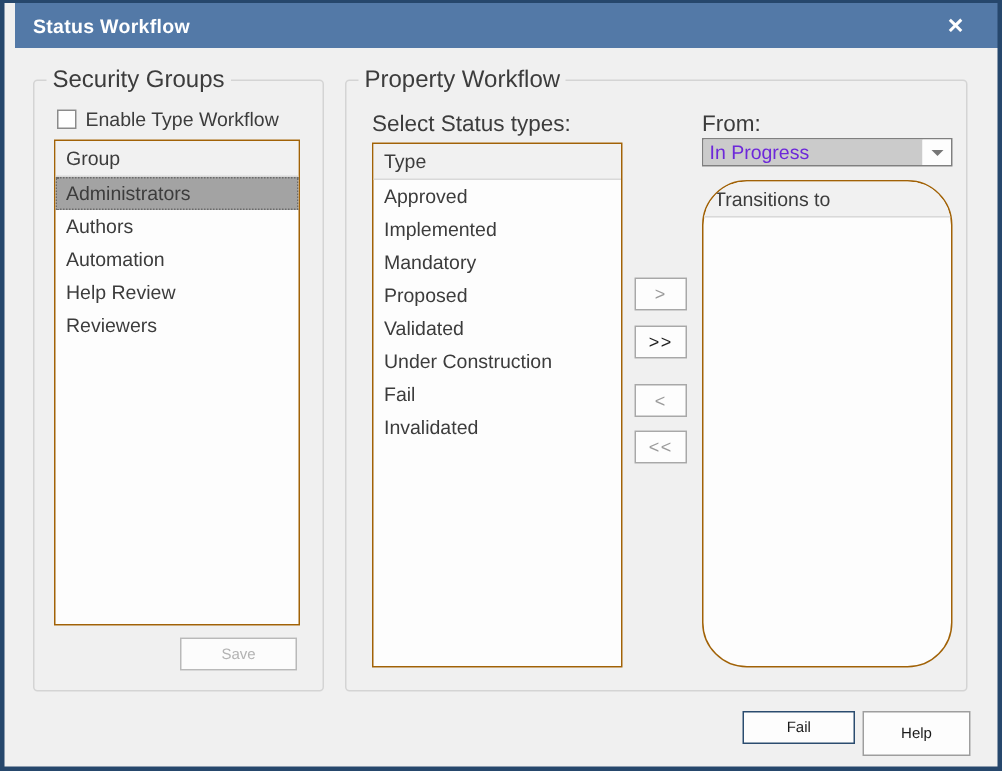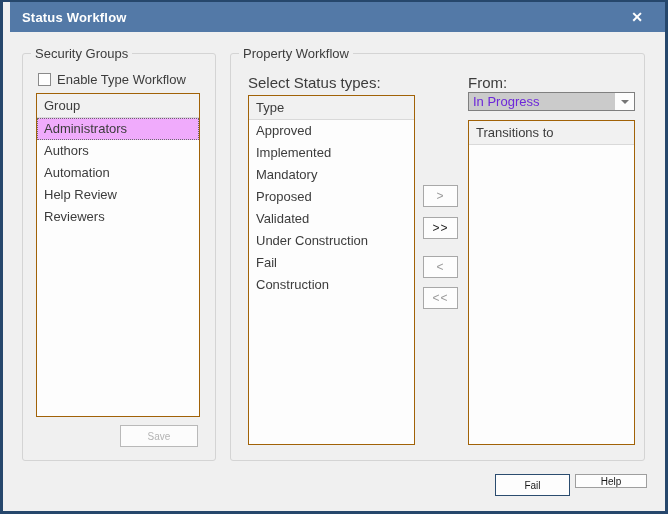--- a/index.html
+++ b/index.html
@@ -33,21 +33,21 @@
   }
 
   .groupbox {
     position: absolute;
     border: 1px solid #d4d4d4; border-radius: 3px;
     background: #f0f0f0;
   }
   .groupbox-label {
     position: absolute; top: -8px; left: 8px;
     background: #f0f0f0; padding: 0 4px;
-    font-size: 13px; color: #3c3c3c; line-height: 15px;
+    font-size: 16px; color: #3c3c3c; line-height: 15px;
   }
   .sec-box  { left: 22px;  top: 53px; width: 194px; height: 408px; }
   .prop-box { left: 230px; top: 53px; width: 415px; height: 408px; }
 
   .checkbox-row {
     position: absolute; left: 38px; top: 71px; height: 16px;
     display: flex; align-items: center; gap: 6px;
   }
   .checkbox {
     width: 13px; height: 13px; background: #fefefe;
@@ -63,27 +63,27 @@
     height: 24px; line-height: 23px; padding-left: 7px;
     background: #f1f1f1; border-bottom: 1px solid #d9d9d9;
     color: #3c3c3c;
   }
   .lv-body { position: relative; }
   .lv-row {
     height: 22px; line-height: 22px; padding-left: 7px;
     color: #3c3c3c; white-space: nowrap; cursor: default;
   }
   .lv-row.selected {
-    background: #f0abfc;
+    background: #a3a3a3;
     outline: 1px dotted #6b6b6b; outline-offset: -1px;
   }
 
   .group-list { left: 36px;  top: 93px;  width: 164px; height: 324px; }
   .type-list  { left: 248px; top: 95px;  width: 167px; height: 350px; }
-  .trans-list { left: 468px; top: 120px; width: 167px; height: 325px; }
+  .trans-list { left: 468px; top: 120px; width: 167px; height: 325px; border-radius: 30px; }
 
   .field-label { position: absolute; font-size: 15px; color: #3c3c3c; }
   .lbl-status { left: 248px; top: 74px; }
   .lbl-from   { left: 468px; top: 74px; }
 
   .combo {
     position: absolute; left: 468px; top: 92px; width: 167px; height: 19px;
     background: #ffffff; border: 1px solid #7f7f7f;
     display: flex; cursor: default;
   }
@@ -116,21 +116,21 @@
 
   .save-btn {
     left: 120px; top: 425px; width: 78px; height: 22px;
     border-color: #b9b9b9; color: #b3b3b3; background: #fcfcfc;
   }
   .close-btn-footer {
     left: 495px; top: 474px; width: 75px; height: 22px;
     border: 1.5px solid #2b4c6f; color: #1a1a1a;
   }
   .help-btn {
-    left: 575px; top: 474px; width: 72px; height: 14px;
+    left: 575px; top: 474px; width: 72px; height: 30px;
     border-color: #9e9e9e; color: #1a1a1a;
   }
 </style>
 </head>
 <body>
 
 <div class="dialog">
   <div class="dialog-frame"></div>
 
   <div class="titlebar">
@@ -171,21 +171,21 @@
     <div class="lv-header">Type</div>
     <div class="lv-body">
 
     <div class="lv-row">Approved</div>
         <div class="lv-row">Implemented</div>
         <div class="lv-row">Mandatory</div>
         <div class="lv-row">Proposed</div>
         <div class="lv-row">Validated</div>
         <div class="lv-row">Under Construction</div>
         <div class="lv-row">Fail</div>
-        <div class="lv-row">Construction</div>
+        <div class="lv-row">Invalidated</div>
       </div>
   </div>
 
   <div class="btn xfer xfer-right">&gt;</div>
   <div class="btn xfer xfer-all-right">&gt;&gt;</div>
   <div class="btn xfer xfer-left">&lt;</div>
   <div class="btn xfer xfer-all-left">&lt;&lt;</div>
 
   <span class="field-label lbl-from">From:</span>
 

